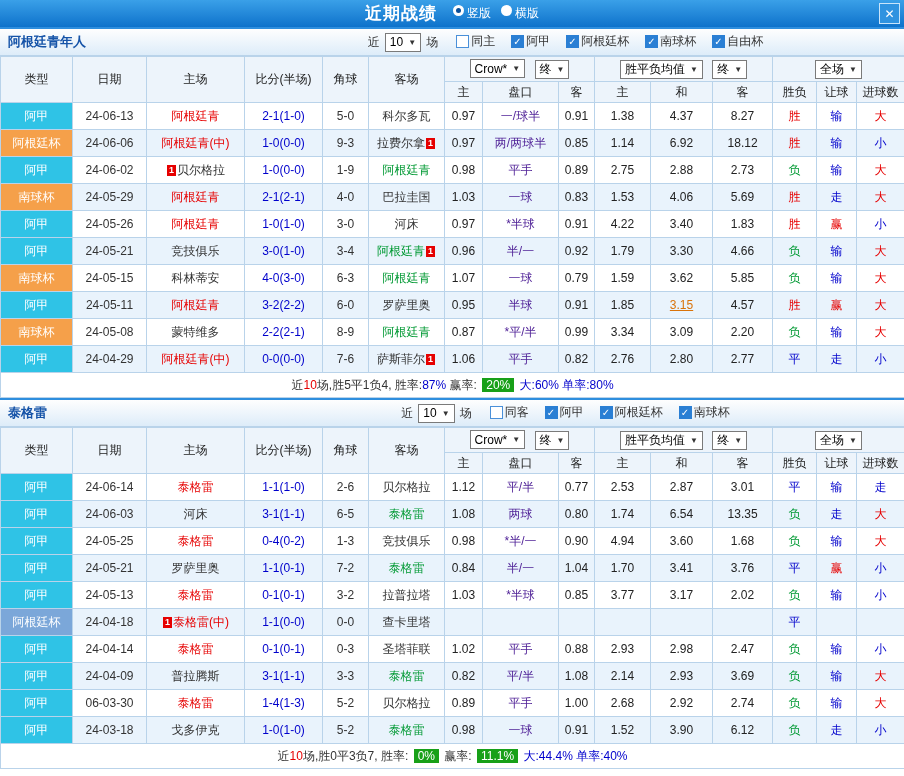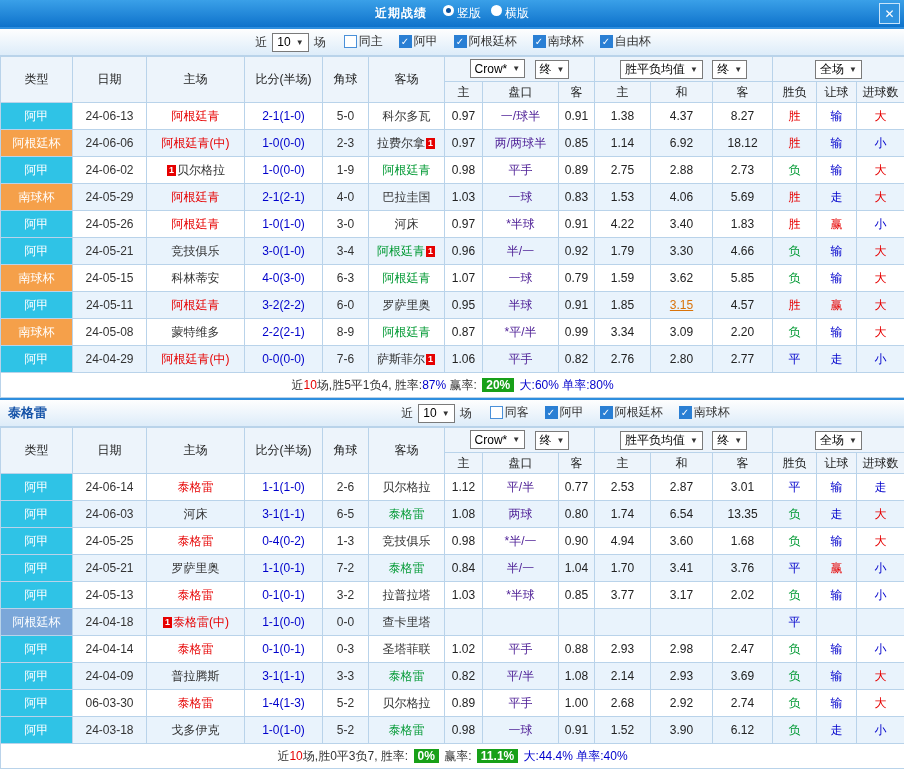--- a/index.html
+++ b/index.html
@@ -1,21 +1,21 @@
 <!DOCTYPE html>
 <html><head>
 <meta charset="utf-8">
 <style>
   *{box-sizing:border-box;margin:0;padding:0}
   html,body{background:#fff}
   body{width:904px;font-family:"Liberation Sans","DejaVu Sans",sans-serif;font-size:12px;color:#333}
 
   
   .titlebar{height:27px;background:linear-gradient(#3aa0e8,#0e72cb);display:flex;align-items:center;justify-content:center;position:relative;color:#fff}
-  .title{font-weight:bold;font-size:12px;letter-spacing:1px}
+  .title{font-weight:bold;font-size:17px;letter-spacing:1px}
   .radios{display:inline-flex;align-items:center;margin-left:6px}
   .radio-item{display:inline-flex;align-items:flex-start;margin-left:10px;cursor:pointer;color:#fff}
   .radio{width:11px;height:11px;border-radius:50%;background:#fff;display:inline-block;position:relative;margin-right:3px}
   .radio.selected::after{content:"";position:absolute;left:3px;top:3px;width:5px;height:5px;border-radius:50%;background:#0a4f9a}
   .close{position:absolute;right:4px;top:3px;width:21px;height:21px;background:#2f93e0;border:1px solid #c8e4fa;color:#fff;font-size:12px;cursor:pointer;display:flex;align-items:center;justify-content:center}
 
   
   .sec-head{height:29px;border-top:2px solid #2e8ede;border-bottom:1px solid #b9d3ea;background:linear-gradient(#fefefe,#ddecf9);display:flex;align-items:center;padding:0 8px}
   .team-name{color:#1553a8;font-weight:bold;font-size:13px;min-width:225px;cursor:pointer}
   .filters{display:flex;align-items:center;flex:1;justify-content:center}
@@ -52,21 +52,21 @@
   .link-orange{color:#d9730a;text-decoration:underline;cursor:pointer}
   .card{display:inline-block;background:#e60000;color:#fff;font-size:9px;line-height:11px;width:9px;height:11px;margin:0 1px;vertical-align:1px;font-weight:bold}
 
   
   tfoot td{background:#fff}
   .summary{display:flex;justify-content:center;align-items:center;height:24px}
   .summary span{white-space:pre}
   .sum-dark{color:#333}
   .sum-red{color:#e60000}
   .sum-blue{color:#0000cc}
-  .sum-badge{background:#18a018;color:#fff;padding:0 4px;margin:0 2px;font-weight:bold}
+  .sum-badge{background:#18a018;color:#fff;padding:0 4px;margin:0 2px;font-weight:normal}
 </style>
 </head>
 <body>
 
 <div class="app">
 
   <header class="titlebar">
     <span class="title">近期战绩</span>
     <span class="radios">
         <label class="radio-item">
@@ -78,20 +78,21 @@
           <span class="radio-label">横版</span>
         </label>
       </span>
     <button class="close">
         <span>✕</span>
       </button>
   </header>
 
   <section>
     <div class="sec-head">
+      <span class="team-name">阿根廷青年人</span>
       <div class="filters">
         <span class="lbl">近</span>
         <span class="sel">
             <span>10</span>
             <span class="arr">▼</span>
           </span>
         <span class="lbl">场</span>
         <span><label class="cb-item">
               <span class="cb"></span>
               <span class="cb-label">同主</span>
@@ -191,21 +192,21 @@
             <td class="odd">8.27</td>
             <td class="t-red">胜</td>
             <td class="t-blue">输</td>
             <td class="t-red">大</td>
           </tr>
           <tr>
             <td class="badge b-orange">阿根廷杯</td>
             <td class="date">24-06-06</td>
             <td class="team"><span class="tname t-red">阿根廷青(中)</span></td>
             <td class="score">1-0(0-0)</td>
-            <td class="corner">2-3</td>
+            <td class="corner">9-3</td>
             <td class="team"><span class="tname t-black">拉费尔拿</span><span class="card">1</span></td>
             <td class="odd">0.97</td>
             <td class="handicap">两/两球半</td>
             <td class="odd">0.85</td>
             <td class="odd">1.14</td>
             <td class="odd">6.92</td>
             <td class="odd">18.12</td>
             <td class="t-red">胜</td>
             <td class="t-blue">输</td>
             <td class="t-blue">小</td>

